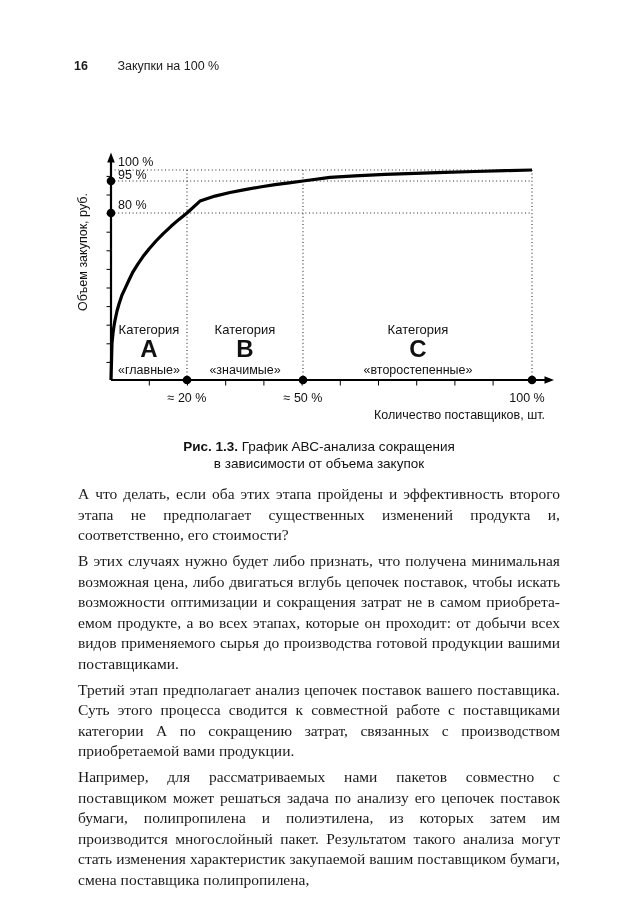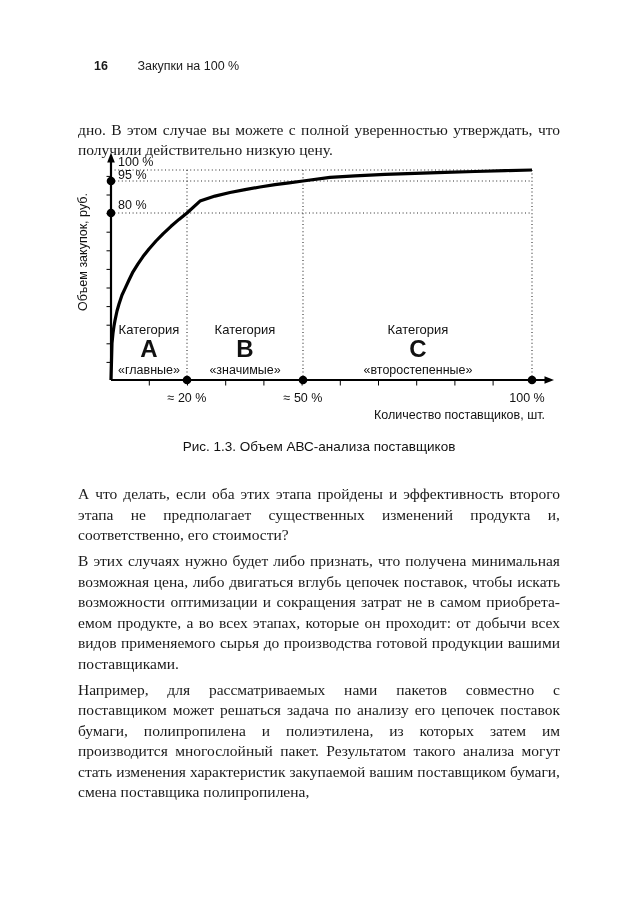--- a/index.html
+++ b/index.html
@@ -8,21 +8,21 @@
     width: 637px;
     height: 900px;
     background: #ffffff;
     overflow: hidden;
     font-family: "Liberation Serif", serif;
     color: #1b1b1b;
   }
   
   .running-head {
     position: absolute;
-    top: 59px; left: 94px; right: 77px;
+    top: 59px; left: 74px; right: 77px;
     font-family: "Liberation Sans", sans-serif;
     font-size: 12.5px;
     color: #1b1b1b;
   }
   .running-head .pagenum { font-weight: bold; }
   .running-head .booktitle { margin-left: 26px; }
 
   
   .intro-par {
     position: absolute;
@@ -60,33 +60,32 @@
 
   .figure-caption {
     position: absolute;
     top: 438px; left: 78px; width: 482px;
     text-align: center;
     font-family: "Liberation Sans", sans-serif;
     font-size: 13.5px;
     line-height: 17px;
     color: #111111;
   }
-  .figure-caption .cap-label { font-weight: normal; }
+  .figure-caption .cap-label { font-weight: bold; }
 </style>
 </head>
 <body>
 
 <div class="page">
 
   <div class="running-head">
     <span class="pagenum">16</span>
     <span class="booktitle">Закупки на 100 %</span>
   </div>
 
-  <p class="intro-par">дно. В этом случае вы можете с полной уверенностью утверждать, что полу­чили действительно низкую цену.</p>
 
   <div class="figure-wrap">
     <svg class="chart-svg" width="490" height="278" viewBox="0 0 490 278">
 
       <g stroke="#2a2a2a" stroke-width="1.1" stroke-dasharray="1 2.6" fill="none">
         <line x1="36" y1="20" x2="457" y2="20"></line>
         <line x1="36" y1="31" x2="457" y2="31"></line>
         <line x1="36" y1="63" x2="457" y2="63"></line>
         <line x1="112" y1="20" x2="112" y2="230"></line>
         <line x1="228" y1="20" x2="228" y2="230"></line>
@@ -161,22 +160,24 @@
 
       <g text-anchor="middle">
         <text class="cat-title" x="343" y="184">Категория</text>
         <text class="cat-letter" x="343" y="207">C</text>
         <text class="cat-sub" x="343" y="224">«второстепенные»</text>
       </g>
     </svg>
   </div>
 
   <div class="figure-caption">
-    <div><span class="cap-label">Рис. 1.3.</span> <span>Объем АВС-анализа поставщиков</span></div>
+    <div><span class="cap-label">Рис. 1.3.</span> <span>График АВС-анализа сокращения</span></div>
+    <div>в зависимости от объема закупок</div>
   </div>
 
   <div class="text-block">
     <p>А что делать, если оба этих этапа пройдены и эффективность второго этапа не предполагает существенных изменений продукта и, соответственно, его стоимости?</p>
     <p>В этих случаях нужно будет либо признать, что получена минимальная возможная цена, либо двигаться вглубь цепочек поставок, чтобы искать возможности оптимизации и сокращения затрат не в самом приобрета­емом продукте, а во всех этапах, которые он проходит: от добычи всех видов применяемого сырья до производства готовой продукции вашими поставщиками.</p>
+    <p>Третий этап предполагает анализ цепочек поставок вашего поставщика. Суть этого процесса сводится к совместной работе с поставщиками катего­рии А по сокращению затрат, связанных с производством приобретаемой вами продукции.</p>
     <p>Например, для рассматриваемых нами пакетов совместно с поставщиком может решаться задача по анализу его цепочек поставок бумаги, полипро­пилена и полиэтилена, из которых затем им производится многослойный пакет. Результатом такого анализа могут стать изменения характеристик закупаемой вашим поставщиком бумаги, смена поставщика полипропилена,</p>
   </div>
 
 </div>
 
 </body></html>

